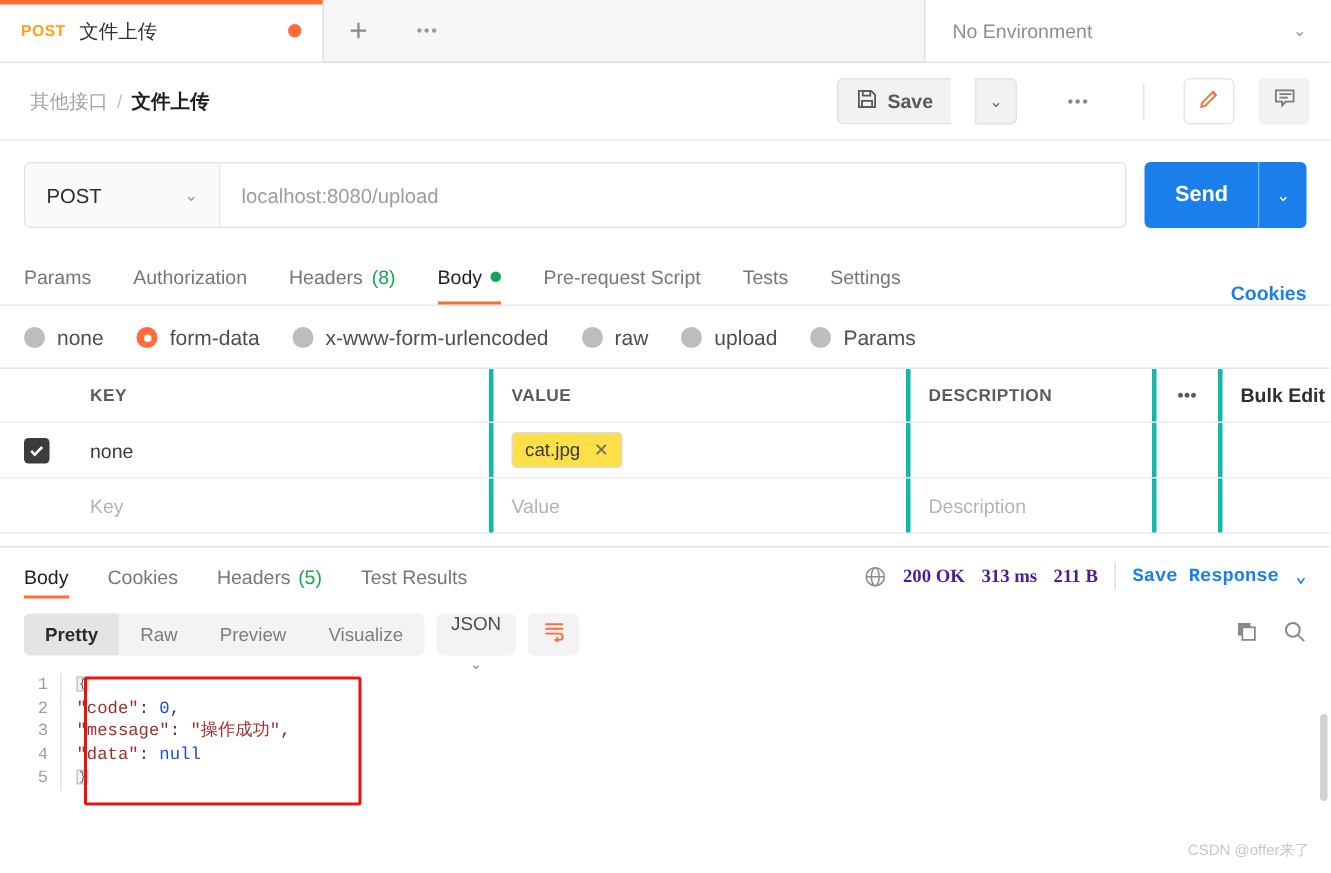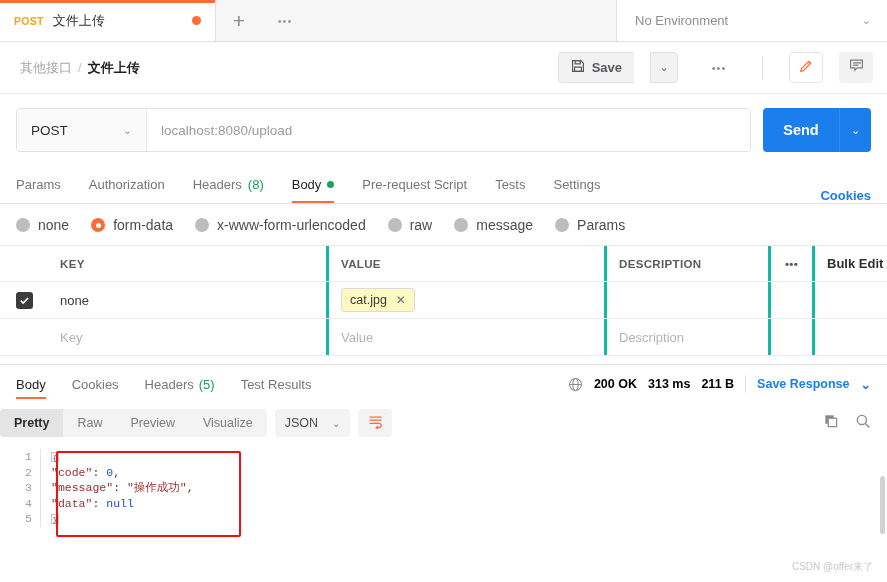--- a/index.html
+++ b/index.html
@@ -181,21 +181,21 @@
   .prow.header .pcell.bulk { font-size: 13px; letter-spacing: 0; color: #2f2f2f; }
   .ph { color: #b4b4b4; }
   .cbox {
     width: 17px; height: 17px; border-radius: 3px; background: #3c3c3c;
     display: flex; align-items: center; justify-content: center;
   }
   .cbox svg { display: block; }
   .file-chip {
     display: inline-flex; align-items: center; gap: 9px;
     height: 24px; padding: 0 8px;
-    border: 1px solid #dcdcdc; border-radius: 3px; background: #fef9c3;
+    border: 1px solid #dcdcdc; border-radius: 3px; background: #fde047;
     font-size: 12.5px; color: #3a3a3a;
   }
   .file-chip .x { color: #6d6d6d; font-size: 12px; }
 
   
   .resp-sep { height: 9px; background: #fff; border-bottom: 1px solid #e4e4e4; }
   .resptabs {
     display: flex; align-items: center; height: 38px; padding: 0 16px;
     position: relative;
   }
@@ -203,40 +203,40 @@
     position: relative; display: flex; align-items: center; gap: 5px;
     height: 38px; padding: 0 13px; font-size: 13px; color: #767676;
   }
   .restab:first-child { padding-left: 0; }
   .restab.active { color: #1f1f1f; }
   .restab.active::after {
     content: ""; position: absolute; left: 0; right: 13px; bottom: 4px;
     height: 2px; background: #ff6c37;
   }
   .resp-status { margin-left: auto; display: flex; align-items: center; gap: 11px; font-size: 12.5px; }
-  .stat-green { color: #000000; font-weight: 700; }
-  .save-resp { color: #1a7fec; font-weight: 700; font-size: 12.5px; }
+  .stat-green { color: #4c1d95; font-weight: 700; font-family: Liberation Serif, serif; }
+  .save-resp { color: #1a7fec; font-weight: 700; font-size: 12.5px; font-family: Liberation Mono, monospace; }
   .globe { color: #8e8e8e; display:flex; align-items:center; }
   .sdiv { width: 1px; height: 18px; background: #e0e0e0; }
 
   
-  .viewbar { display: flex; align-items: center; padding: 6px 16px 8px 0; gap: 8px; }
+  .viewbar { display: flex; align-items: center; padding: 6px 16px 8px 16px; gap: 8px; }
   .seg {
     display: flex; align-items: center; height: 28px;
     background: #f3f3f3; border-radius: 4px; overflow: hidden;
   }
   .seg-item {
     display: flex; align-items: center; height: 28px; padding: 0 14px;
     font-size: 12.5px; color: #7d7d7d;
   }
   .seg-item.active { background: #e4e4e4; color: #2b2b2b; font-weight: 700; }
   .fmt-select {
     display: flex; align-items: center; gap: 14px; height: 28px;
     padding: 0 10px; background: #f3f3f3; border-radius: 4px;
-    font-size: 12.5px; color: #4e4e4e;
+    font-size: 12.5px; color: #4e4e4e; flex-direction: column;
   }
   .fmt-select .chev { color: #8b8b8b; font-size: 10px; }
   .wrap-btn {
     display: flex; align-items: center; justify-content: center;
     width: 34px; height: 28px; background: #f3f3f3; border-radius: 4px;
   }
   .view-right { margin-left: auto; display: flex; align-items: center; gap: 16px; color: #8a8a8a; }
 
   
   .codearea { position: relative; padding: 4px 16px 0 16px; height: 96px; }
@@ -384,21 +384,21 @@
     <div class="radio">
       <span class="dot"></span>
       <span>x-www-form-urlencoded</span>
     </div>
     <div class="radio">
       <span class="dot"></span>
       <span>raw</span>
     </div>
     <div class="radio">
       <span class="dot"></span>
-      <span>message</span>
+      <span>upload</span>
     </div>
     <div class="radio">
       <span class="dot"></span>
       <span>Params</span>
     </div>
   </div>
 
   <div class="ptable">
     <div class="prow header">
       <div class="pcell check"></div>

